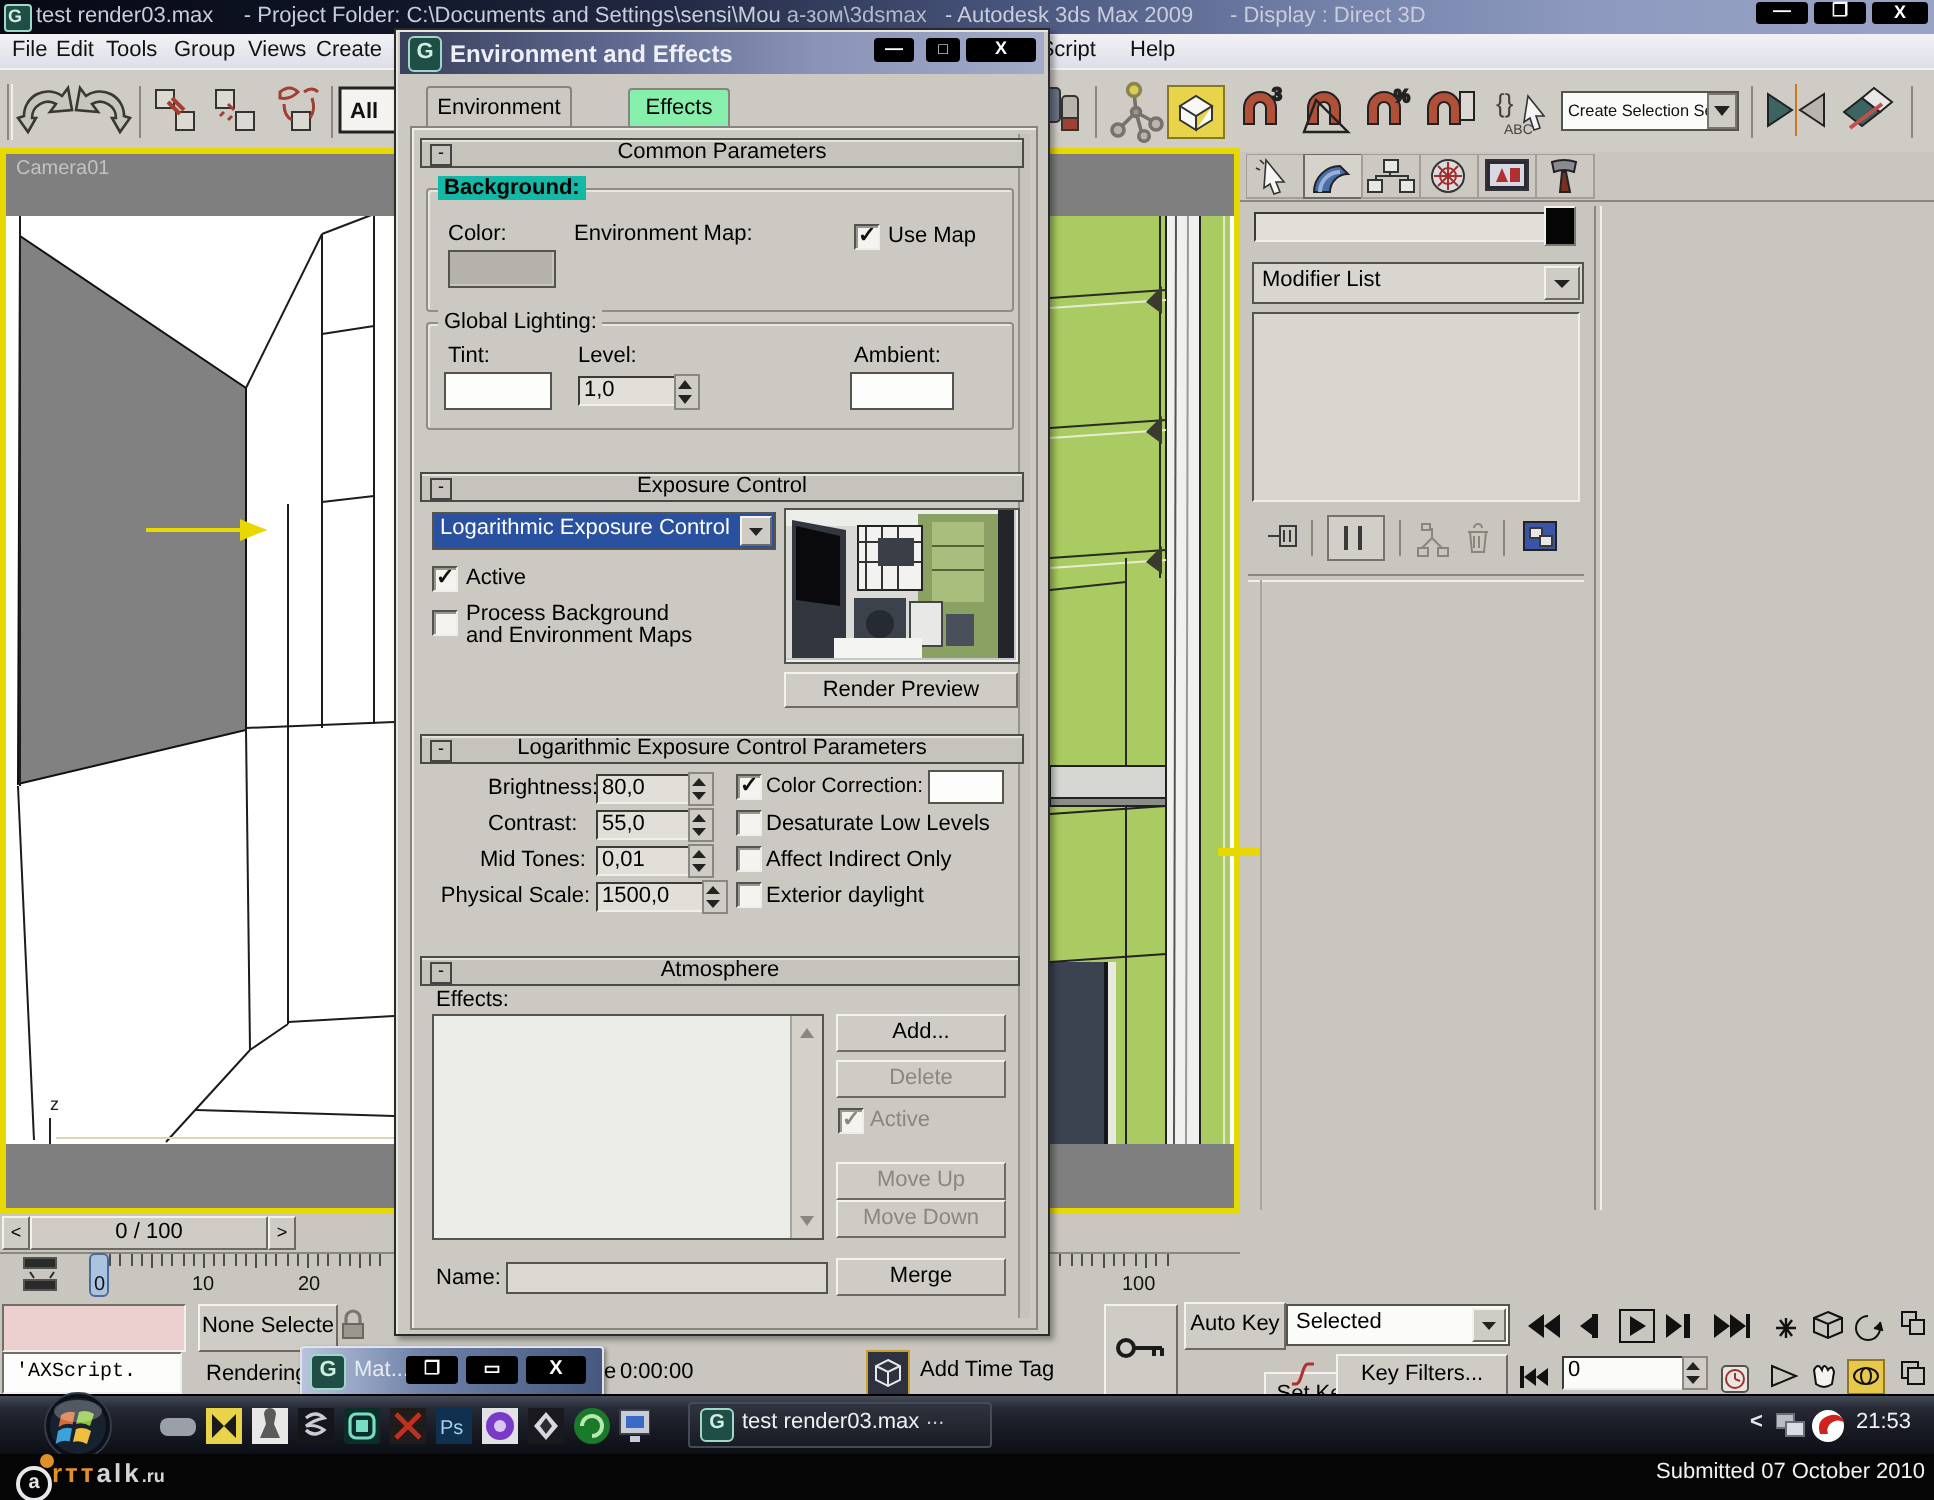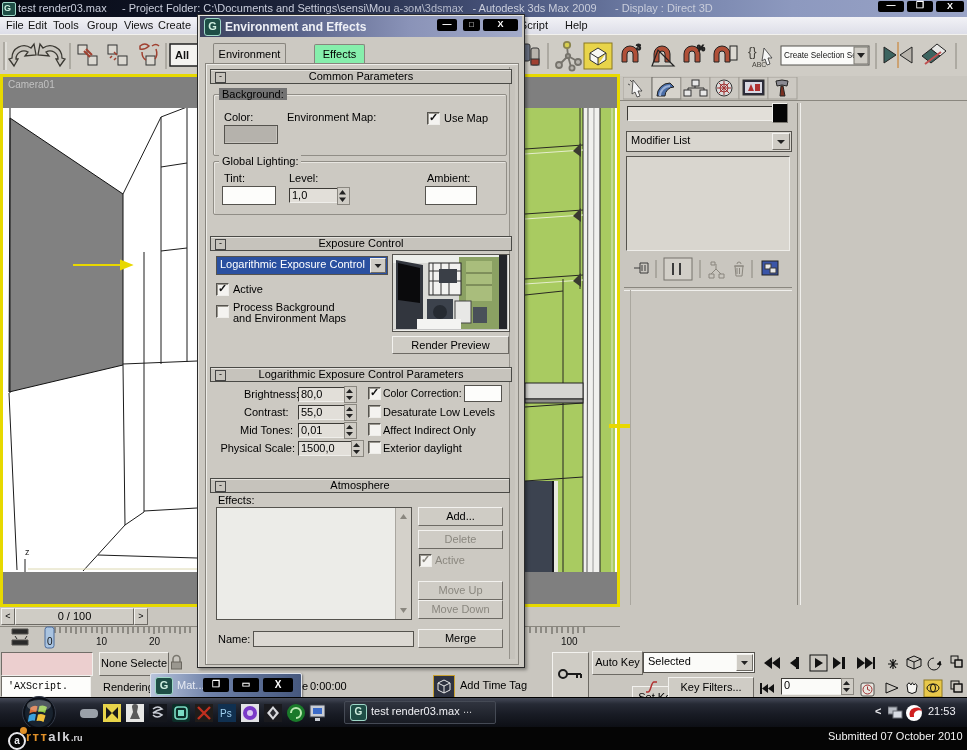--- a/index.html
+++ b/index.html
@@ -437,21 +437,21 @@
   <div class="captionbtn" style="left:285px;top:4px;width:35px;height:12px;font-size:9px;line-height:11px;font-weight:bold;">X</div>
 
   <div class="abs" style="left:15px;top:28px;width:71px;height:21px;background:#ccc9c2;border:1px solid #88857e;border-bottom:none;border-radius:2px 2px 0 0;text-align:center;line-height:20px;">Environment</div>
   <div class="abs" style="left:87px;top:29px;width:49px;height:20px;background:#86efac;border:1px solid #88857e;border-bottom:none;border-radius:2px 2px 0 0;text-align:center;line-height:19px;margin-left:29px;">Effects</div>
 
   <div class="abs" style="left:7px;top:48px;width:312px;height:600px;border:1px solid #88857e;box-shadow:inset 1px 1px 0 #eeede9;background:#ccc9c2;"></div>
   <div class="abs" style="left:311px;top:52px;width:5px;height:592px;background:#c6c3bc;border-left:1px solid #96938c;"></div>
 
   <div class="rollhdr abs" style="left:12px;top:54px;width:300px;height:13px;line-height:13px;">Common Parameters<span class="rollminus">-</span></div>
   <div class="gb abs" style="left:15px;top:79px;width:292px;height:60px;"></div>
-  <div class="lbl" style="left:21px;top:73px;background:#737373;padding:0 3px;">Background:</div>
+  <div class="lbl" style="left:21px;top:73px;background:#14b8a6;padding:0 3px;font-weight:bold;">Background:</div>
   <div class="lbl" style="left:26px;top:96px;">Color:</div>
   <div class="lbl" style="left:89px;top:96px;">Environment Map:</div>
   <div class="abs cb" style="left:229px;top:97px;">
         <span class="ck">✓</span>
       </div>
   <div class="lbl" style="left:246px;top:97px;">Use Map</div>
   <div class="abs" style="left:26px;top:110px;width:52px;height:17px;background:#b5b2ac;border:1px solid #55534e;box-shadow:inset -1px -1px 0 #c8c5bf;"></div>
   <div class="gb abs" style="left:15px;top:146px;width:292px;height:52px;"></div>
   <div class="lbl" style="left:21px;top:140px;background:#ccc9c2;padding:0 3px;">Global Lighting:</div>
   <div class="lbl" style="left:26px;top:157px;">Tint:</div>

